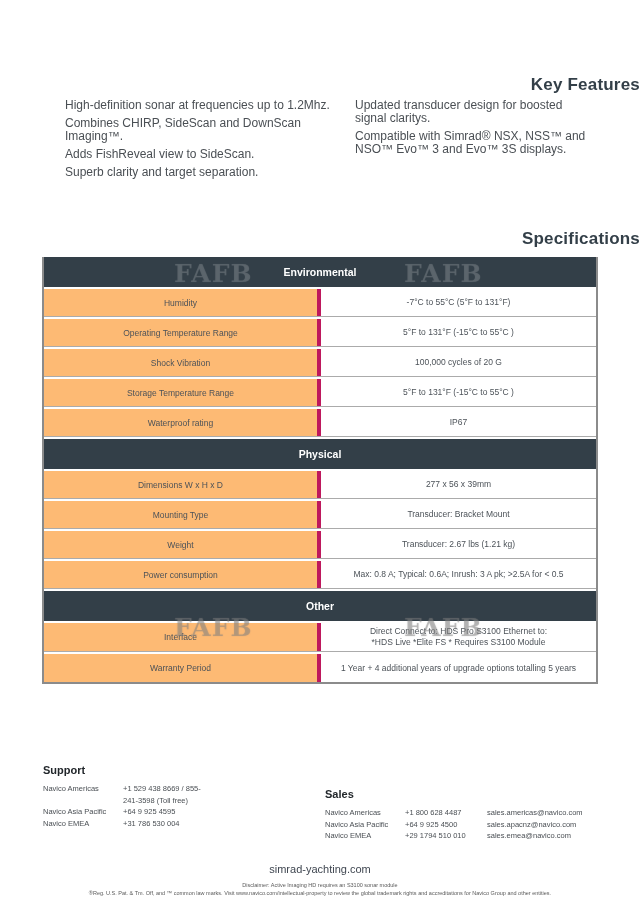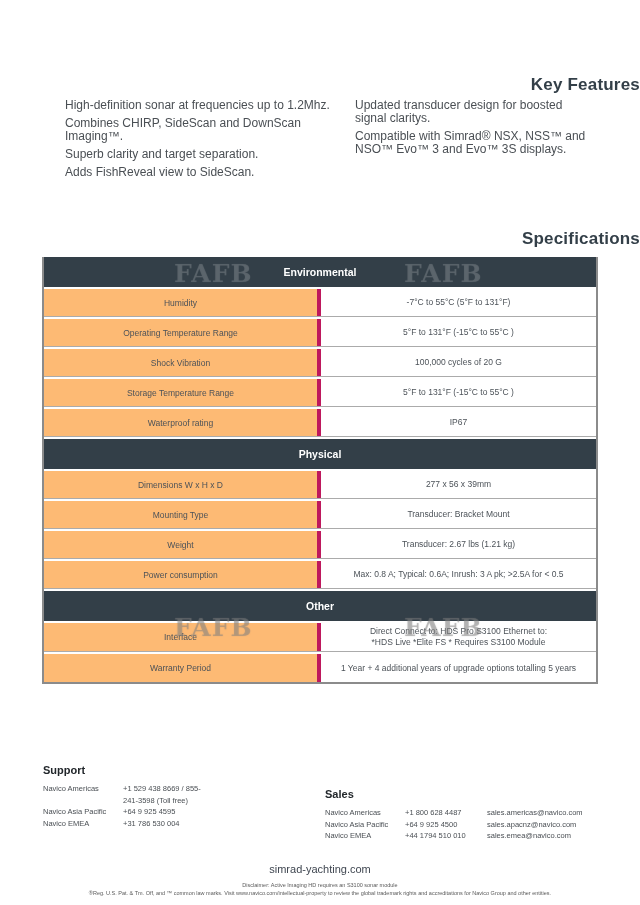--- a/index.html
+++ b/index.html
@@ -62,22 +62,22 @@
 </style>
 </head>
 <body>
 
 <h1 class="big-title kf-title">Key Features</h1>
 
 <div class="features">
   <div class="feat-col feat-left">
     <p>High-definition sonar at frequencies up to 1.2Mhz.</p>
     <p>Combines CHIRP, SideScan and DownScan Imaging™.</p>
+    <p>Adds FishReveal view to SideScan.</p>
     <p>Superb clarity and target separation.</p>
-    <p>Adds FishReveal view to SideScan.</p>
   </div>
   <div class="feat-col feat-right">
     <p>Updated transducer design for boosted signal claritys.</p>
     <p>Compatible with Simrad® NSX, NSS™ and NSO™ Evo™ 3 and Evo™ 3S displays.</p>
   </div>
 </div>
 
 <h1 class="big-title spec-title">Specifications</h1>
 
 <div class="spec-table">
@@ -161,20 +161,20 @@
     <span class="c-phone">+1 800 628 4487</span>
     <a href="#" class="c-email">sales.americas@navico.com</a>
   </div>
   <div class="contact-row">
     <span class="c-name">Navico Asia Pacific</span>
     <span class="c-phone">+64 9 925 4500</span>
     <a href="#" class="c-email">sales.apacnz@navico.com</a>
   </div>
   <div class="contact-row">
     <span class="c-name">Navico EMEA</span>
-    <span class="c-phone">+44 1794 510 010</span>
+    <span class="c-phone">+29 1794 510 010</span>
     <a href="#" class="c-email">sales.emea@navico.com</a>
   </div>
 </div>
 
 <a href="#" class="site">simrad-yachting.com</a>
 <div class="disc disc1">Disclaimer: Active Imaging HD requires an S3100 sonar module</div>
 <div class="disc disc2">®Reg. U.S. Pat. &amp; Tm. Off, and ™ common law marks. Visit www.navico.com/intellectual-property to review the global trademark rights and accreditations for Navico Group and other entities.</div>
 
 </body></html>

